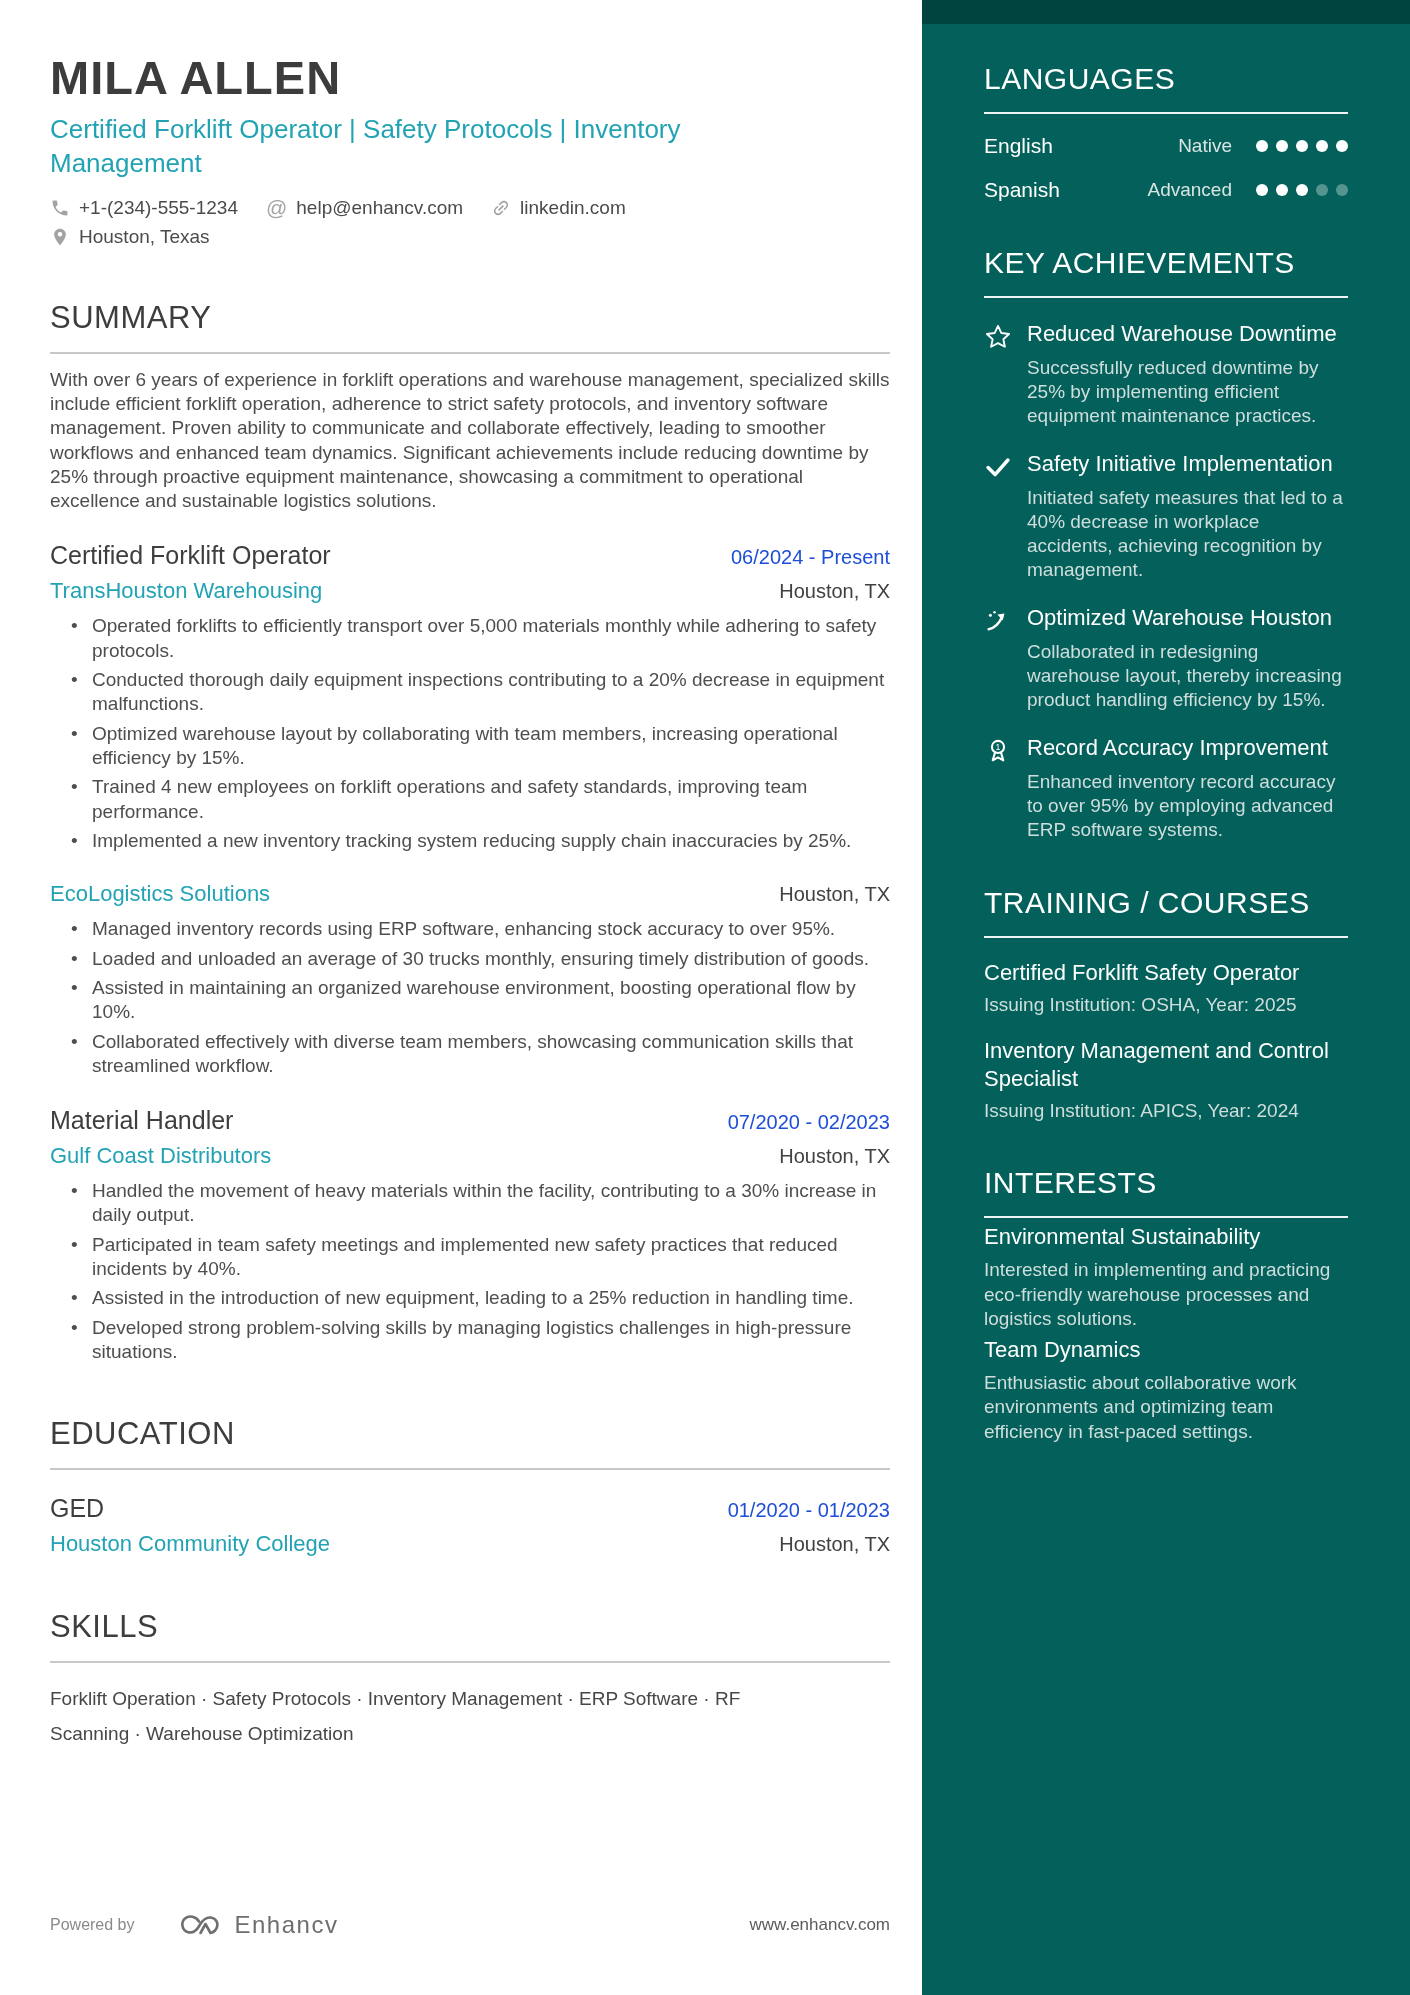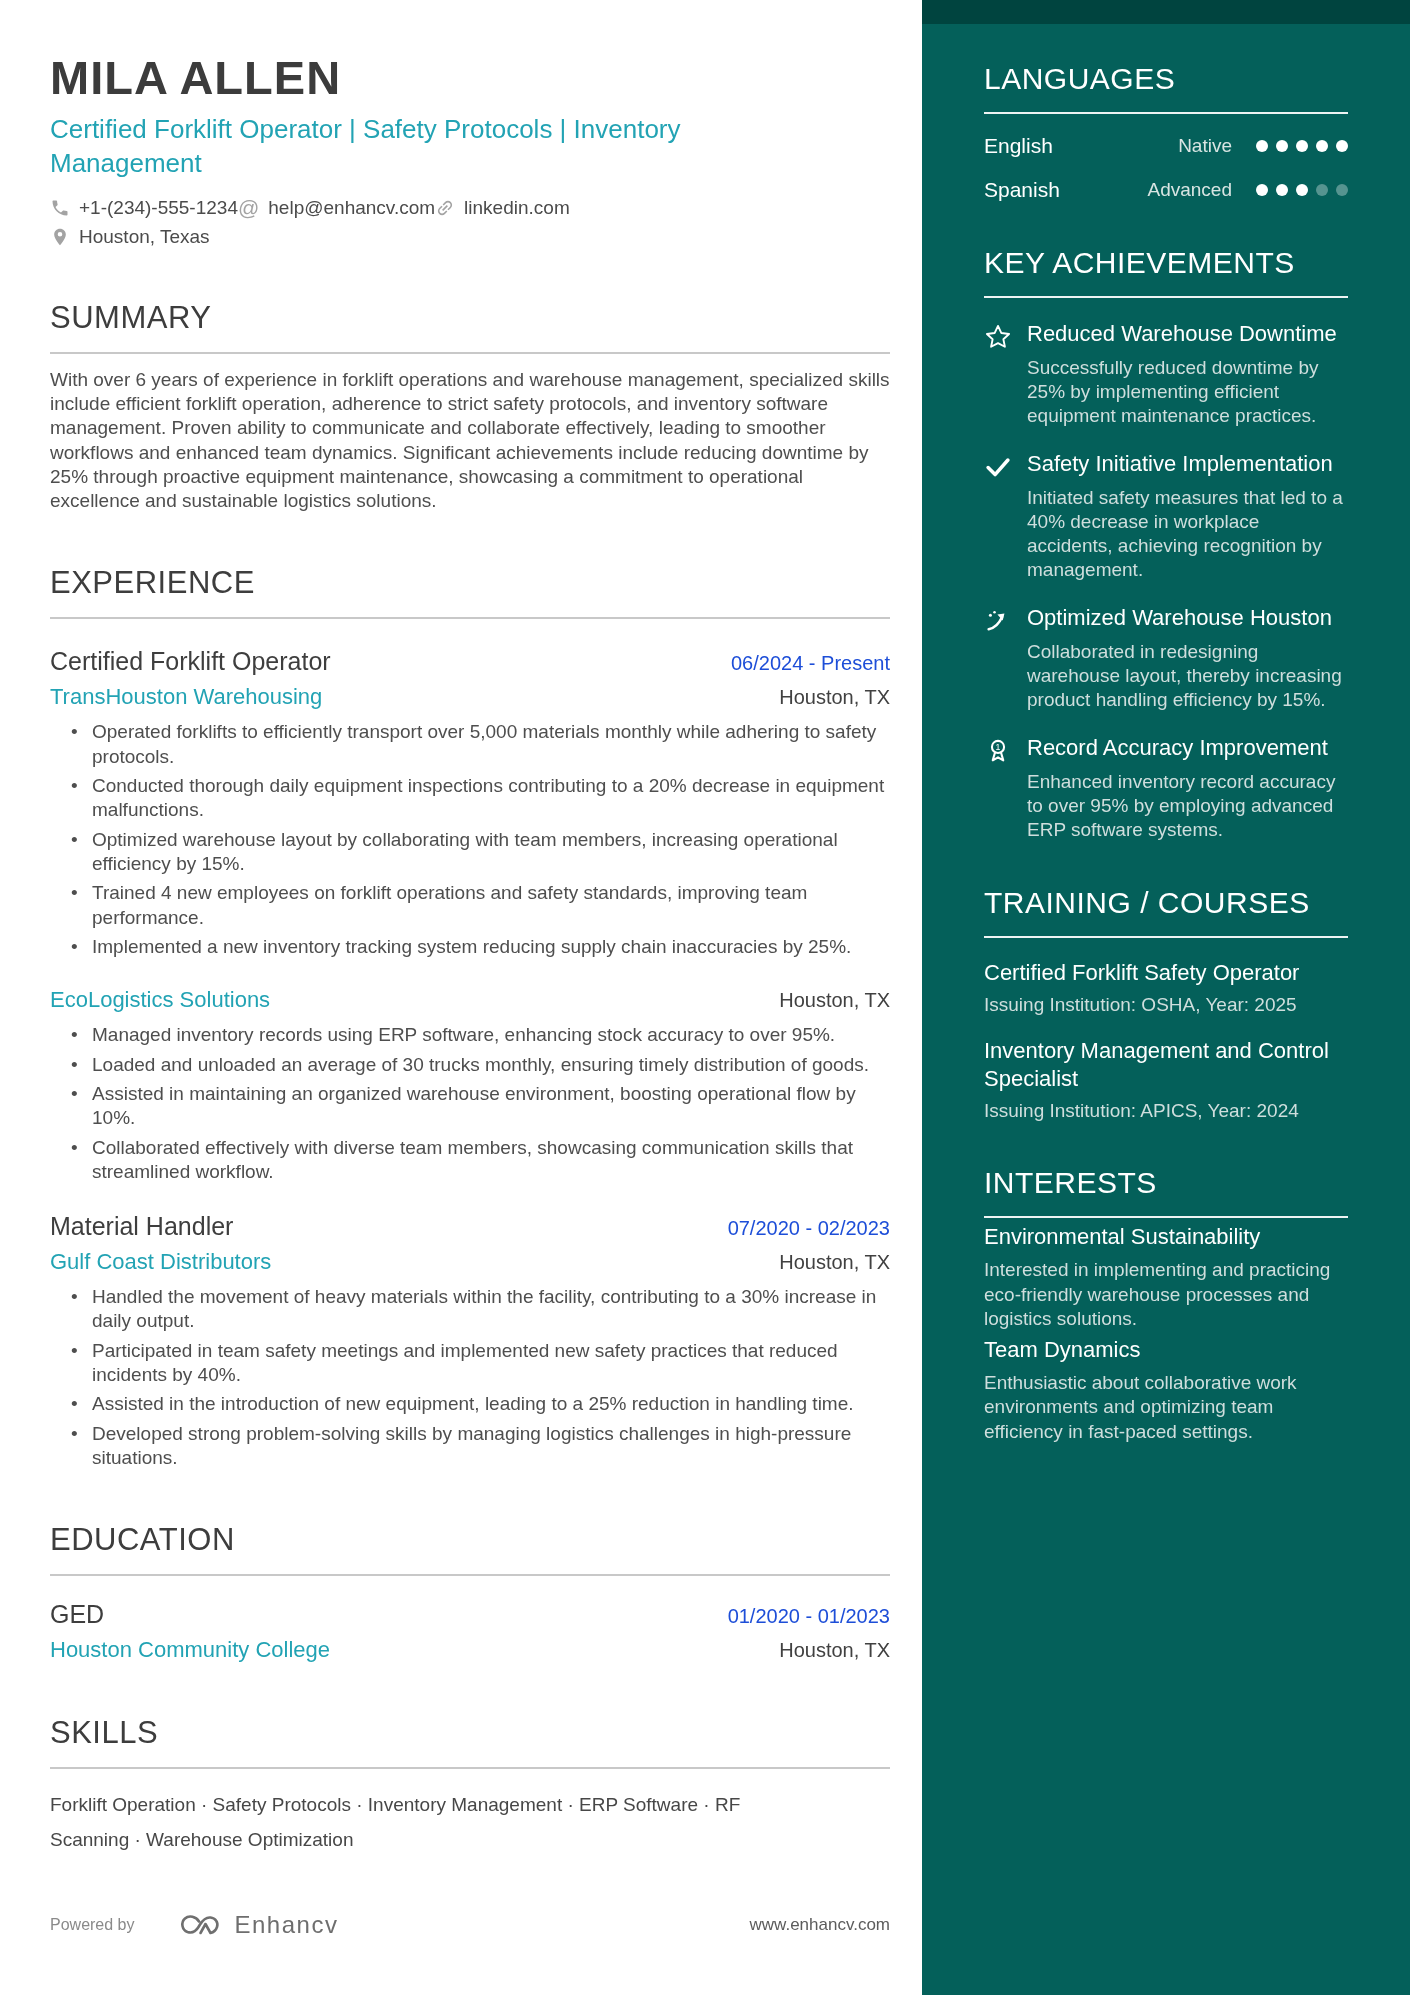--- a/index.html
+++ b/index.html
@@ -4,21 +4,21 @@
 <style>
   * { margin:0; padding:0; box-sizing:border-box; }
   html,body { width:1410px; height:1995px; }
   body { font-family:"Liberation Sans","DejaVu Sans",sans-serif; background:#ffffff; overflow:hidden; }
   .page { position:relative; width:1410px; height:1995px; background:#ffffff; }
 
   
   .main { position:absolute; left:0; top:0; width:922px; height:1995px; padding:0 32px 0 50px; }
   .name { margin-top:50px; font-size:47px; font-weight:700; color:#3c3c3c; letter-spacing:1px; }
   .headline { margin-top:8px; font-size:26px; line-height:1.3; color:#22a3b4; max-width:755px; }
-  .contact-row { margin-top:16px; display:flex; align-items:center; font-size:19px; color:#4b4b4b; }
+  .contact-row { margin-top:16px; display:flex; align-items:center; gap:28px; font-size:19px; color:#4b4b4b; }
   .contact-row.loc { margin-top:7px; }
   .ci { display:flex; align-items:center; gap:9px; }
   .ci svg { flex:0 0 auto; }
   .at-glyph { font-size:21px; color:#a3a3a3; font-weight:400; line-height:1; }
 
   .sec-heading { margin-top:52px; font-size:31px; font-weight:400; color:#3d3d3d; letter-spacing:.5px;
                  padding-bottom:16px; border-bottom:2px solid #c8c8c8; }
   .summary-text { margin-top:14px; font-size:19px; line-height:1.28; color:#4e4e4e; max-width:848px; }
 
   .job { margin-top:28px; }
@@ -101,21 +101,20 @@
         <svg width="20" height="20" viewBox="0 0 24 24">
             <path fill="#a3a3a3" d="M12 2C8.1 2 5 5.1 5 9c0 5.2 7 13 7 13s7-7.8 7-13c0-3.9-3.1-7-7-7zm0 9.5A2.5 2.5 0 1 1 12 6a2.5 2.5 0 0 1 0 5.5z"></path>
           </svg>
         <span>Houston, Texas</span>
       </div>
     </div>
 
     <h2 class="sec-heading">SUMMARY</h2>
     <p class="summary-text">With over 6 years of experience in forklift operations and warehouse management, specialized skills include efficient forklift operation, adherence to strict safety protocols, and inventory software management. Proven ability to communicate and collaborate effectively, leading to smoother workflows and enhanced team dynamics. Significant achievements include reducing downtime by 25% through proactive equipment maintenance, showcasing a commitment to operational excellence and sustainable logistics solutions.</p>
 
-    <h2 class="sec-heading">EXPERIENCE</h2>
 
     <div class="job">
       <div class="row">
         <div class="job-title">Certified Forklift Operator</div>
         <div class="job-dates">06/2024 - Present</div>
       </div>
       <div class="row job-sub">
         <div class="company">TransHouston Warehousing</div>
         <div class="job-loc">Houston, TX</div>
       </div>

